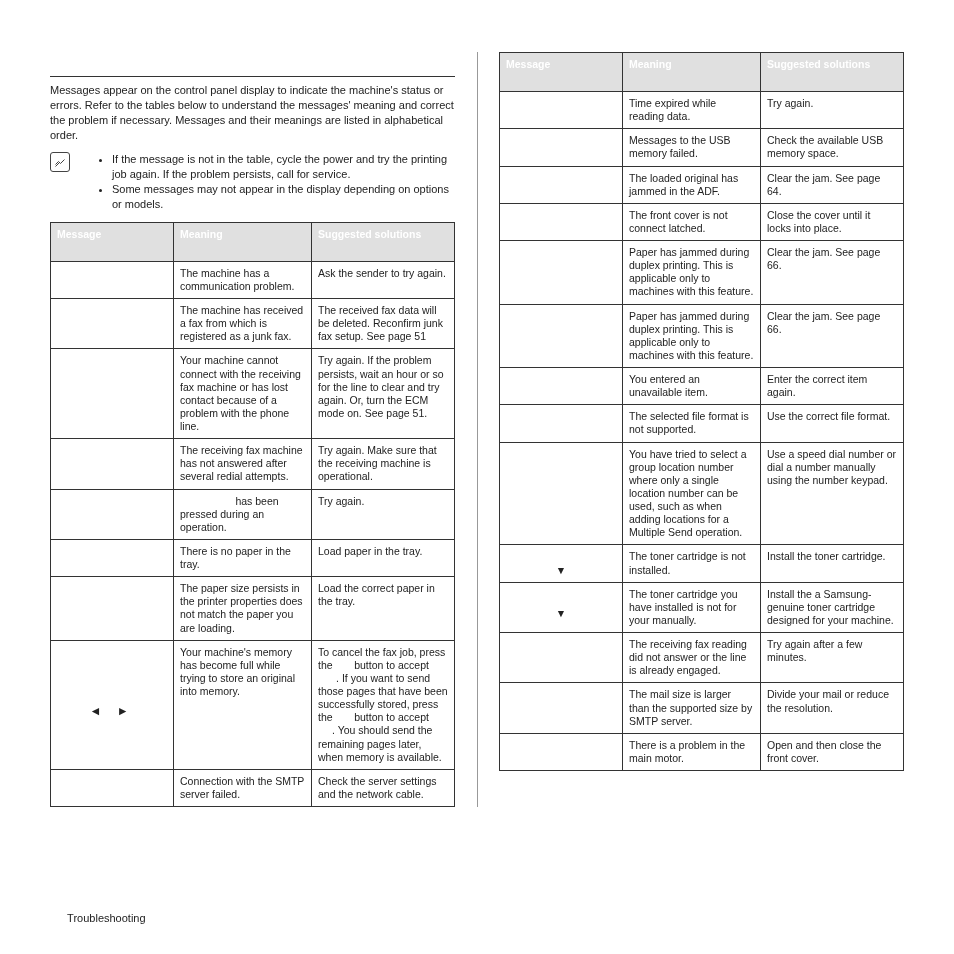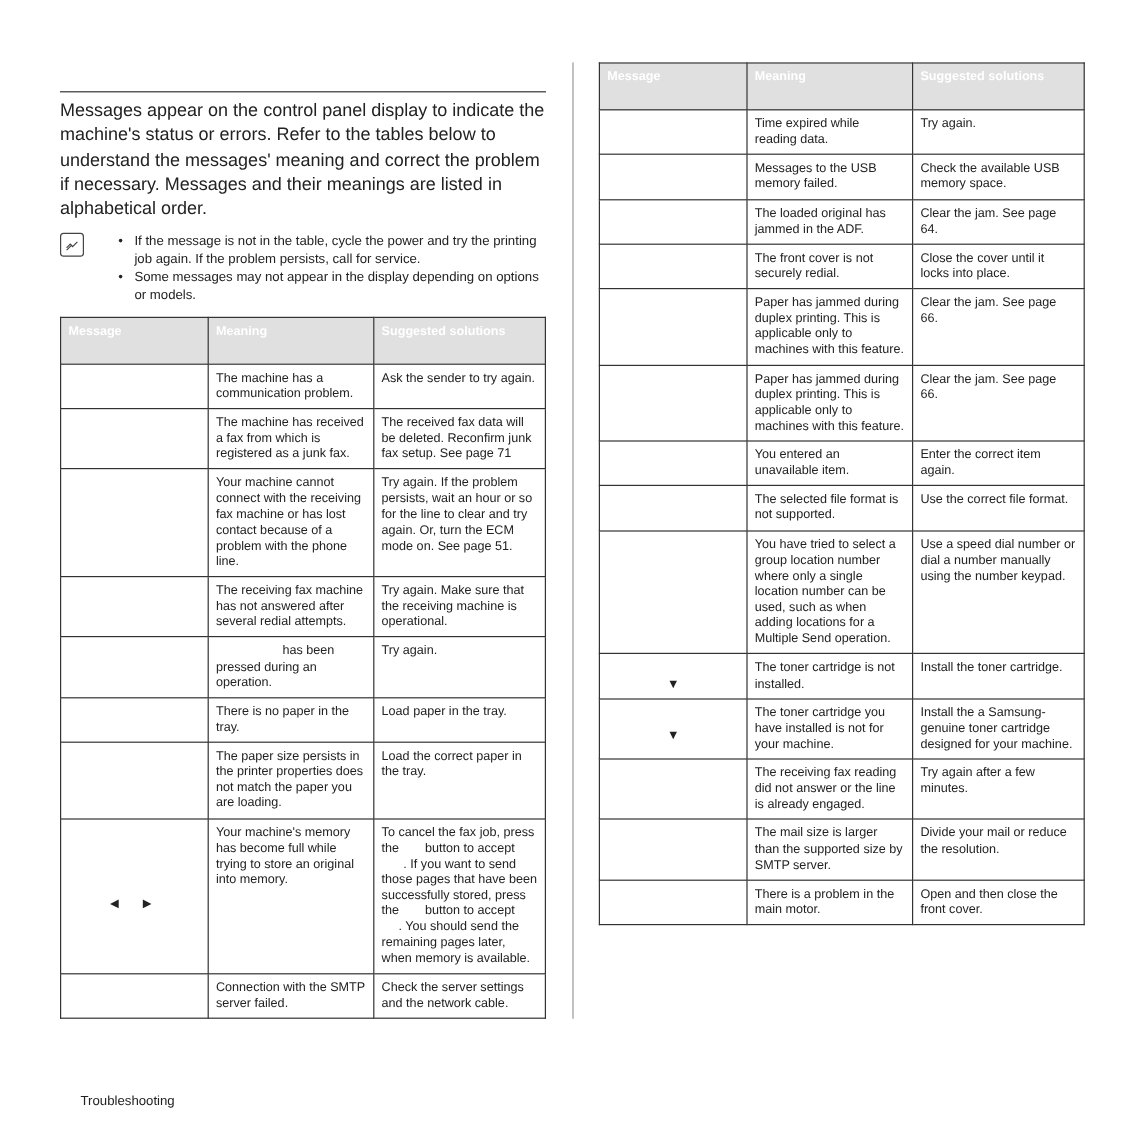--- a/index.html
+++ b/index.html
@@ -33,21 +33,21 @@
   .section-title {
     font-size: 17px;
     font-weight: bold;
     color: #fff;     
     margin: 0 0 6px 0;
     border-bottom: 1px solid #333;
     padding-bottom: 4px;
   }
 
   p.intro {
-    font-size: 15px;
+    font-size: 11px;
     line-height: 1.35;
     margin: 6px 0 10px 0;
   }
 
   
   .note-box {
     display: flex;
     gap: 24px;
     margin-bottom: 10px;
   }
@@ -173,21 +173,21 @@
         <tbody>
           <tr>
             <td class="msg-cell">[COMM. Error]</td>
             <td class="meaning">The machine has a communication problem.</td>
             <td class="solution">Ask the sender to try again.</td>
           </tr>
           <tr>
             <td class="msg-cell">[Incompatible] The registered ID</td>
             <td class="meaning">The machine has received a fax from which is registered as a junk fax.</td>
             <td class="solution">The received fax data will be deleted.
-Reconfirm junk fax setup. See page 71</td>
+Reconfirm junk fax setup. See page 51</td>
           </tr>
           <tr>
             <td class="msg-cell">[Line Error]</td>
             <td class="meaning">Your machine cannot connect with the receiving fax machine or has lost contact because of a problem with the phone line.</td>
             <td class="solution">Try again. If the problem persists, wait an hour or so for the line to clear and try again.
 Or, turn the ECM mode on. See page 51.</td>
           </tr>
           <tr>
             <td class="msg-cell">[No Answer]</td>
             <td class="meaning">The receiving fax machine has not answered after several redial attempts.</td>
@@ -252,21 +252,21 @@
             <td class="meaning">Messages to the USB memory failed.</td>
             <td class="solution">Check the available USB memory space.</td>
           </tr>
           <tr>
             <td class="msg-cell">Document Jam</td>
             <td class="meaning">The loaded original has jammed in the ADF.</td>
             <td class="solution">Clear the jam. See page 64.</td>
           </tr>
           <tr>
             <td class="msg-cell">Door Open</td>
-            <td class="meaning">The front cover is not securely redial.</td>
+            <td class="meaning">The front cover is not connect latched.</td>
             <td class="solution">Close the cover until it locks into place.</td>
           </tr>
           <tr>
             <td class="msg-cell">Duplex Jam 0 Check Inside</td>
             <td class="meaning">Paper has jammed during duplex printing. This is applicable only to machines with this feature.</td>
             <td class="solution">Clear the jam.
 See page 66.</td>
           </tr>
           <tr>
             <td class="msg-cell">Duplex Jam 1 Open/Close Door</td>
@@ -295,21 +295,21 @@
               <span class="visible-inline">▼</span>
             </td>
             <td class="meaning">The toner cartridge is not installed.</td>
             <td class="solution">Install the toner cartridge.</td>
           </tr>
           <tr>
             <td class="msg-cell">
               <span>Invalid Toner</span><br>
               <span class="visible-inline">▼</span>
             </td>
-            <td class="meaning">The toner cartridge you have installed is not for your machine.</td>
+            <td class="meaning">The toner cartridge you have installed is not for your manually.</td>
             <td class="solution">Install the a Samsung-genuine toner cartridge designed for your machine.</td>
           </tr>
           <tr>
             <td class="msg-cell">Line Busy</td>
             <td class="meaning">The receiving fax reading did not answer or the line is already engaged.</td>
             <td class="solution">Try again after a few minutes.</td>
           </tr>
           <tr>
             <td class="msg-cell">Mail Exceeds Server Support</td>
             <td class="meaning">The mail size is larger than the supported size by SMTP server.</td>

